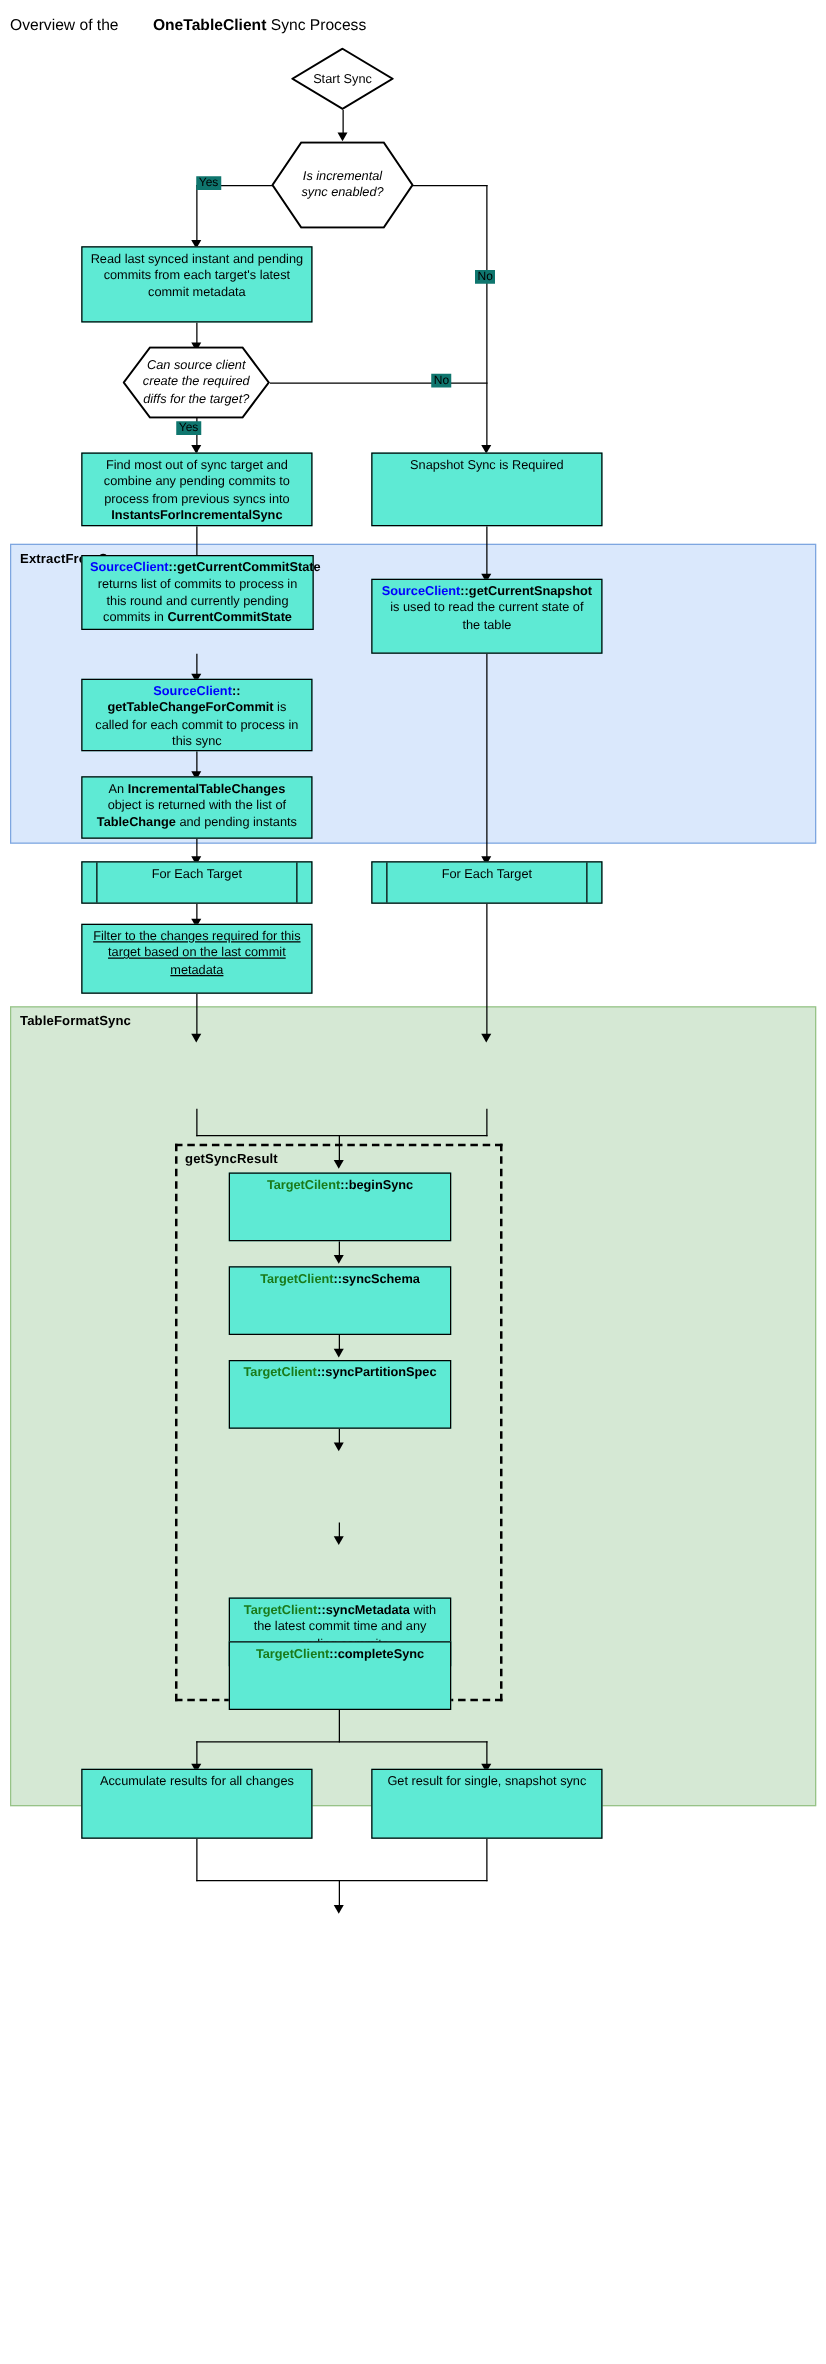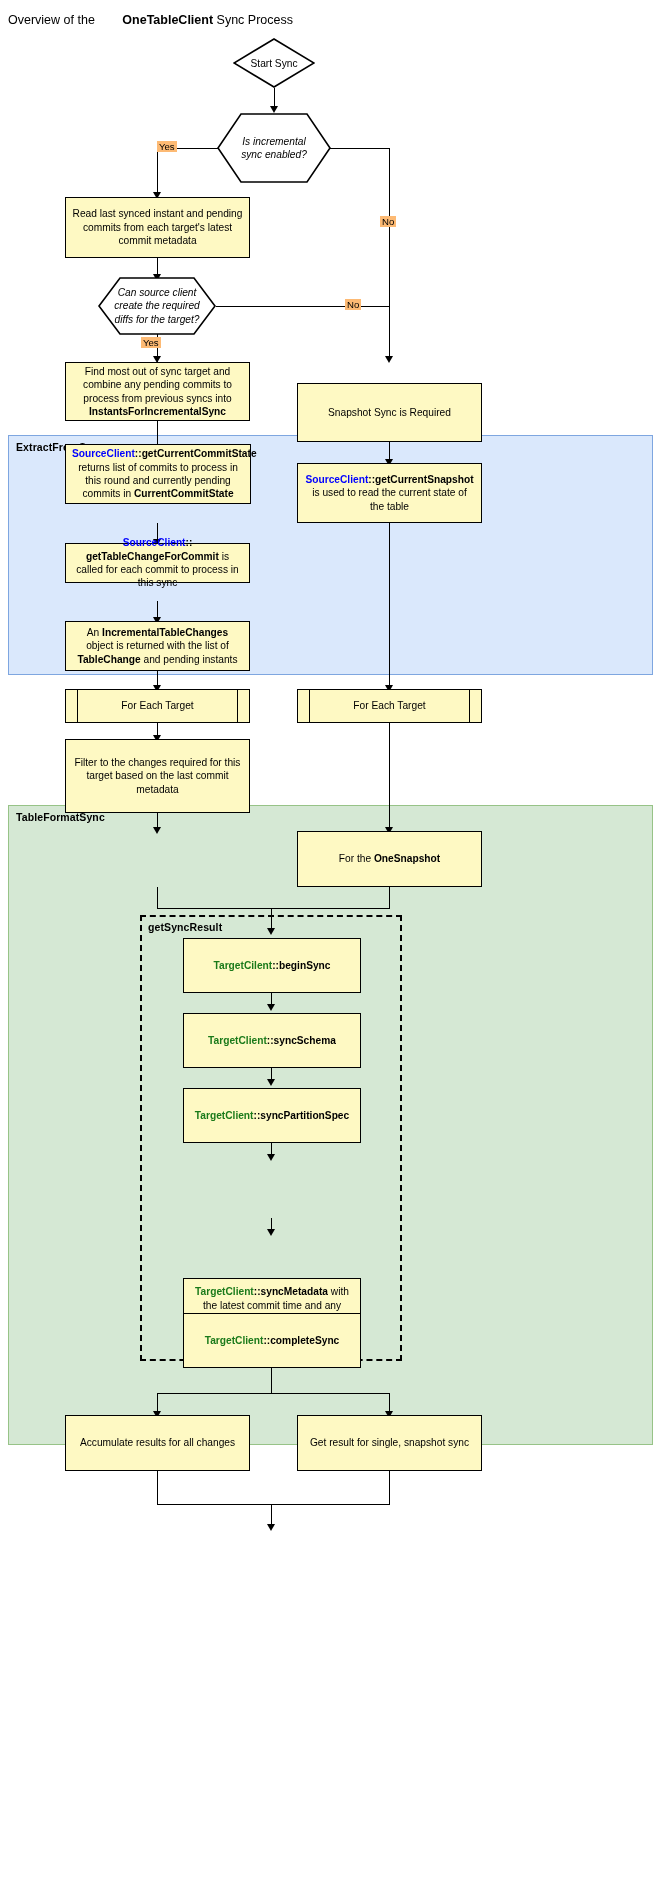--- a/index.html
+++ b/index.html
@@ -57,24 +57,24 @@
   .group.dashed .group-label {
     left: 6px;
     top: 4px;
     font-size: 10.5px;
   }
 
   
   .node {
     position: absolute;
     box-sizing: border-box;
-    background: #fef9c3;
+    background: #5eead4;
     border: 1.3px solid #000000;
     display: flex;
-    align-items: center;
+    align-items: flex-start;
     justify-content: center;
     text-align: center;
     font-size: 10.2px;
     line-height: 13.4px;
     padding: 3px 6px;
   }
   .node .txt { display: block; width: 100%; }
   .node b { font-weight: bold; }
   .blue-ident { color: #0000ff; font-weight: bold; }
   .green-ident { color: #1a7a1a; font-weight: bold; }
@@ -137,21 +137,21 @@
     position: absolute;
     width: 0;
     height: 0;
     border-left: 4.6px solid transparent;
     border-right: 4.6px solid transparent;
     border-top: 7px solid #000000;
   }
   .edge-label {
     position: absolute;
     font-size: 9.6px;
-    background: #fdba74;
+    background: #0f766e;
     padding: 0 2px;
     line-height: 11px;
   }
 </style>
 </head>
 <body>
 
 <div id="canvas">
 
   <div class="title">
@@ -281,56 +281,53 @@
 
   <div class="node" style="left:65px; top:362px; width:185px; height:59px;">
     <span class="txt">
       <span>Find most out of sync target and</span>
       <span>combine any pending commits to</span>
       <span>process from previous syncs into</span>
       <b>InstantsForIncrementalSync</b>
     </span>
   </div>
 
-  <div class="node" style="left:297px; top:362px; width:185px; height:59px;margin-top:21px;">
+  <div class="node" style="left:297px; top:362px; width:185px; height:59px;">
     <span class="txt">Snapshot Sync is Required</span>
   </div>
 
   <div class="node" style="left:65px; top:444px; width:186px; height:60px;">
     <span class="txt"><span class="blue-ident">SourceClient</span><b>::</b><b>getCurrentCommitState</b><span> returns list of commits to process in this round and currently pending commits in </span><b>CurrentCommitState</b></span>
   </div>
 
   <div class="node" style="left:297px; top:463px; width:185px; height:60px;">
     <span class="txt"><span class="blue-ident">SourceClient</span><b>::</b><b>getCurrentSnapshot</b><span> is used to read the current state of the table</span></span>
   </div>
 
-  <div class="node" style="left:65px; top:543px; width:185px; height:40px;">
+  <div class="node" style="left:65px; top:543px; width:185px; height:58px;">
     <span class="txt"><span class="blue-ident">SourceClient</span><b>::</b><br><b>getTableChangeForCommit</b><span> is called for each commit to process in this sync</span></span>
   </div>
 
   <div class="node" style="left:65px; top:621px; width:185px; height:50px;">
     <span class="txt"><span>An </span><b>IncrementalTableChanges</b><span> object is returned with the list of </span><b>TableChange</b><span> and pending instants</span></span>
   </div>
 
   <div class="node sub" style="left:65px; top:689px; width:185px; height:34px;">
     <span class="txt">For Each Target</span>
   </div>
 
   <div class="node sub" style="left:297px; top:689px; width:185px; height:34px;">
     <span class="txt">For Each Target</span>
   </div>
 
-  <div class="node" style="left:65px; top:739px; width:185px; height:74px;">
+  <div class="node" style="left:65px; top:739px; width:185px; height:56px;text-decoration:underline;">
     <span class="txt">Filter to the changes required for this target based on the last commit metadata</span>
   </div>
 
 
-  <div class="node" style="left:297px; top:831px; width:185px; height:56px;">
-    <span class="txt"><span>For the </span><b>OneSnapshot</b></span>
-  </div>
 
   <div class="node" style="left:183px; top:938px; width:178px; height:55px;">
     <span class="txt"><span class="green-ident">TargetCilent</span><b>::</b><b>beginSync</b></span>
   </div>
 
   <div class="node" style="left:183px; top:1013px; width:178px; height:55px;">
     <span class="txt"><span class="green-ident">TargetClient</span><b>::</b><b>syncSchema</b></span>
   </div>
 
   <div class="node" style="left:183px; top:1088px; width:178px; height:55px;">

